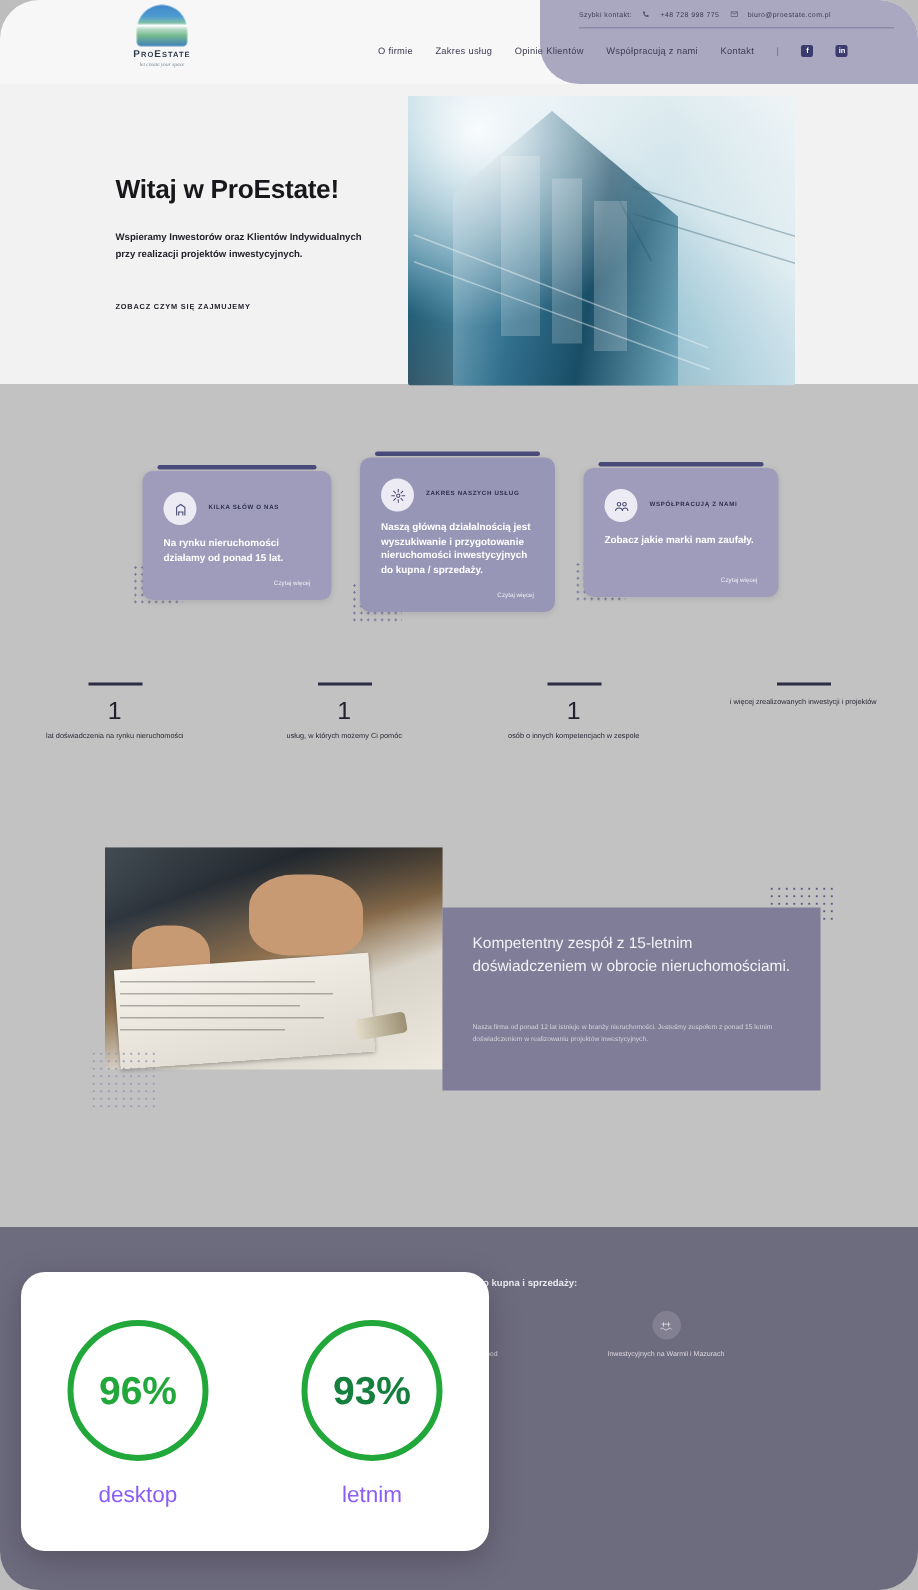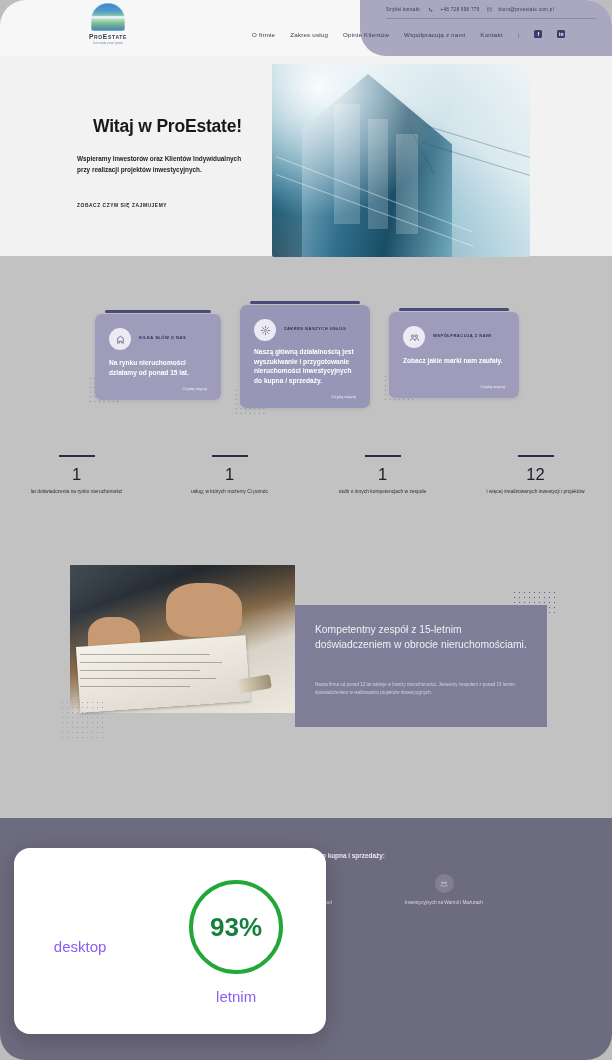--- a/index.html
+++ b/index.html
@@ -63,21 +63,21 @@
   .hero-img .dline { position:absolute; background:rgba(40,80,100,.35); height:1px; transform-origin:left center; }
   .hero-img .tower {
     position:absolute; top:10px; left:30px; width:150px; height:185px;
     background:linear-gradient(100deg,#8fb9cb 0%,#2e6e8c 35%,#12465f 62%,#6fa7bd 100%);
     clip-path: polygon(44% 0%, 100% 38%, 100% 100%, 0% 100%, 0% 30%);
     opacity:.92;
   }
   .hero-glow { position:absolute; top:0; left:0; width:100%; height:100%;
     background:radial-gradient(circle at 18% 12%, rgba(255,255,255,.95) 0%, rgba(255,255,255,0) 48%); }
 
-  .hero-title { position:absolute; top:60px; left:77px; font-size:17.5px; font-weight:bold; color:#18181c; letter-spacing:-.2px;margin-left:16px; }
+  .hero-title { position:absolute; top:60px; left:77px; font-size:17.5px; font-weight:bold; color:#18181c; letter-spacing:-.2px; }
   .hero-sub { position:absolute; top:98px; left:77px; width:165px; font-size:6.4px; font-weight:bold; line-height:10.5px; color:#23232c; }
   .hero-cta { position:absolute; top:147px; left:77px; font-size:4.9px; font-weight:bold; letter-spacing:.55px; color:#23232c; }
 
   
   .cards { position:absolute; top:300px; left:0; width:612px; height:125px; }
   .card { position:absolute; border-radius:7px; background:#9e9cba; box-shadow:0 1px 4px rgba(0,0,0,.10); }
   .card .topbar { position:absolute; top:-4px; left:10px; right:10px; height:3px; background:#4a4a7a; border-radius:2px; }
   .card .ico {
     position:absolute; top:14px; left:14px; width:22px; height:22px; border-radius:50%;
     background:#eceaf3; display:flex; align-items:center; justify-content:center;
@@ -271,21 +271,20 @@
       <div class="num">1</div>
       <div class="lbl">usług, w których możemy Ci pomóc</div>
     </div>
     <div class="stat">
       <div class="bar"></div>
       <div class="num">1</div>
       <div class="lbl">osób o innych kompetencjach w zespole</div>
     </div>
     <div class="stat">
       <div class="bar"></div>
-      <div class="num">12</div>
       <div class="lbl">i więcej zrealizowanych inwestycji i projektów</div>
     </div>
   </div>
 
   <div class="team-dots"></div>
   <div class="team-photo">
     <div class="hand" style="top:18px;left:96px;width:76px;height:54px;"></div>
     <div class="hand" style="top:52px;left:18px;width:52px;height:42px;"></div>
     <div class="doc"></div>
     <div class="docline" style="bottom:58px;width:130px;"></div>
@@ -342,20 +341,26 @@
               <path d="M12 18v3"></path>
             </svg>
         </div>
         <div class="t">Pozyskanie warunków technicznych i możliwości przyłączeniowych</div>
       </div>
     </div>
   </div>
 
   <div class="perf">
     <div class="gauge">
+      <div class="ring">
+        <svg viewBox="0 0 100 100">
+          <circle cx="50" cy="50" r="45" fill="none" stroke="#22a83a" stroke-width="4"></circle>
+        </svg>
+        <div class="pct" style="color:#22a83a">96%</div>
+      </div>
       <div class="cap">desktop</div>
     </div>
     <div class="gauge">
       <div class="ring">
         <svg viewBox="0 0 100 100">
           <circle cx="50" cy="50" r="45" fill="none" stroke="#22a83a" stroke-width="4"></circle>
         </svg>
         <div class="pct" style="color:#15803d">93%</div>
       </div>
       <div class="cap">letnim</div>

